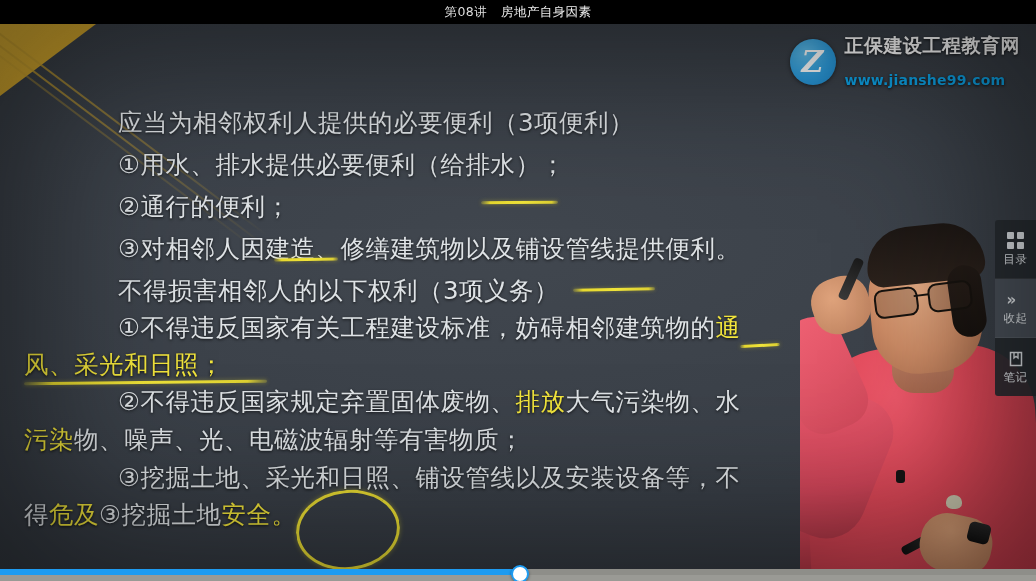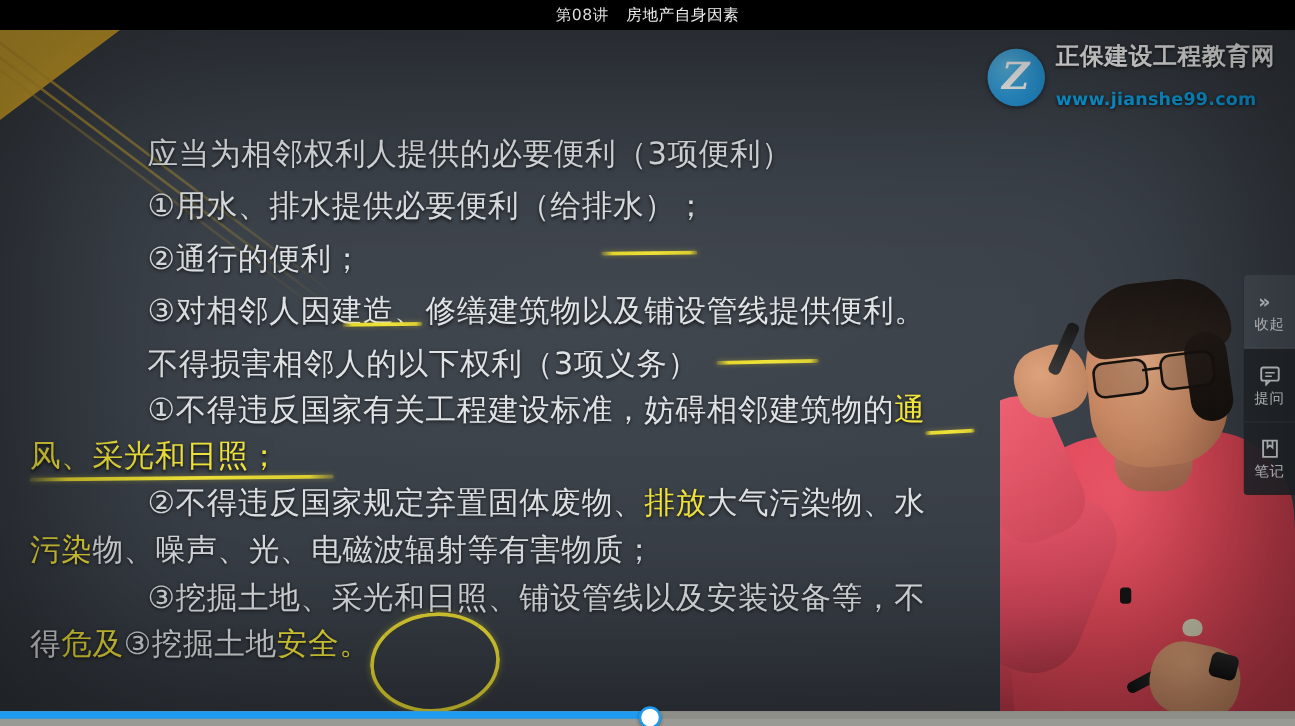--- a/index.html
+++ b/index.html
@@ -228,36 +228,35 @@
         <span class="z">Z</span>
       </div>
       <div class="logo-txt">
         <span class="logo-cn">正保建设工程教育网</span>
         <span class="logo-url">www.jianshe99.com</span>
       </div>
     </div>
 
     <div class="rail">
 
+      <div class="rail-item">
+        <span class="rail-ico grid-ico">
+          <i></i>
+            <i></i>
+            <i></i>
+            <i></i>
+        </span>
+        <span class="rail-lbl">目录</span>
+      </div>
 
       <div class="rail-item active">
         <span class="rail-ico chev">»</span>
         <span class="rail-lbl">收起</span>
       </div>
 
-      <div class="rail-item">
-        <span class="rail-ico">
-          <svg viewBox="0 0 18 18" width="18" height="18" fill="none" stroke="#e2e6ea" stroke-width="1.5">
-            <rect x="2" y="3" width="14" height="10.5" rx="1.6"></rect>
-            <path d="M6 13.5 L6 16.5 L9 13.5" fill="none"></path>
-            <path d="M5.2 7.2 H12.8 M5.2 10 H10.5" stroke-width="1.3"></path>
-          </svg>
-        </span>
-        <span class="rail-lbl">提问</span>
-      </div>
 
       <div class="rail-item">
         <span class="rail-ico">
           <svg viewBox="0 0 18 18" width="18" height="18" fill="none" stroke="#e2e6ea" stroke-width="1.5">
             <path d="M3.5 2.5 H14.5 V15.5 H3.5 Z"></path>
             <path d="M7 2.5 V8 L9 6.3 L11 8 V2.5" stroke-width="1.4"></path>
           </svg>
         </span>
         <span class="rail-lbl">笔记</span>
       </div>

